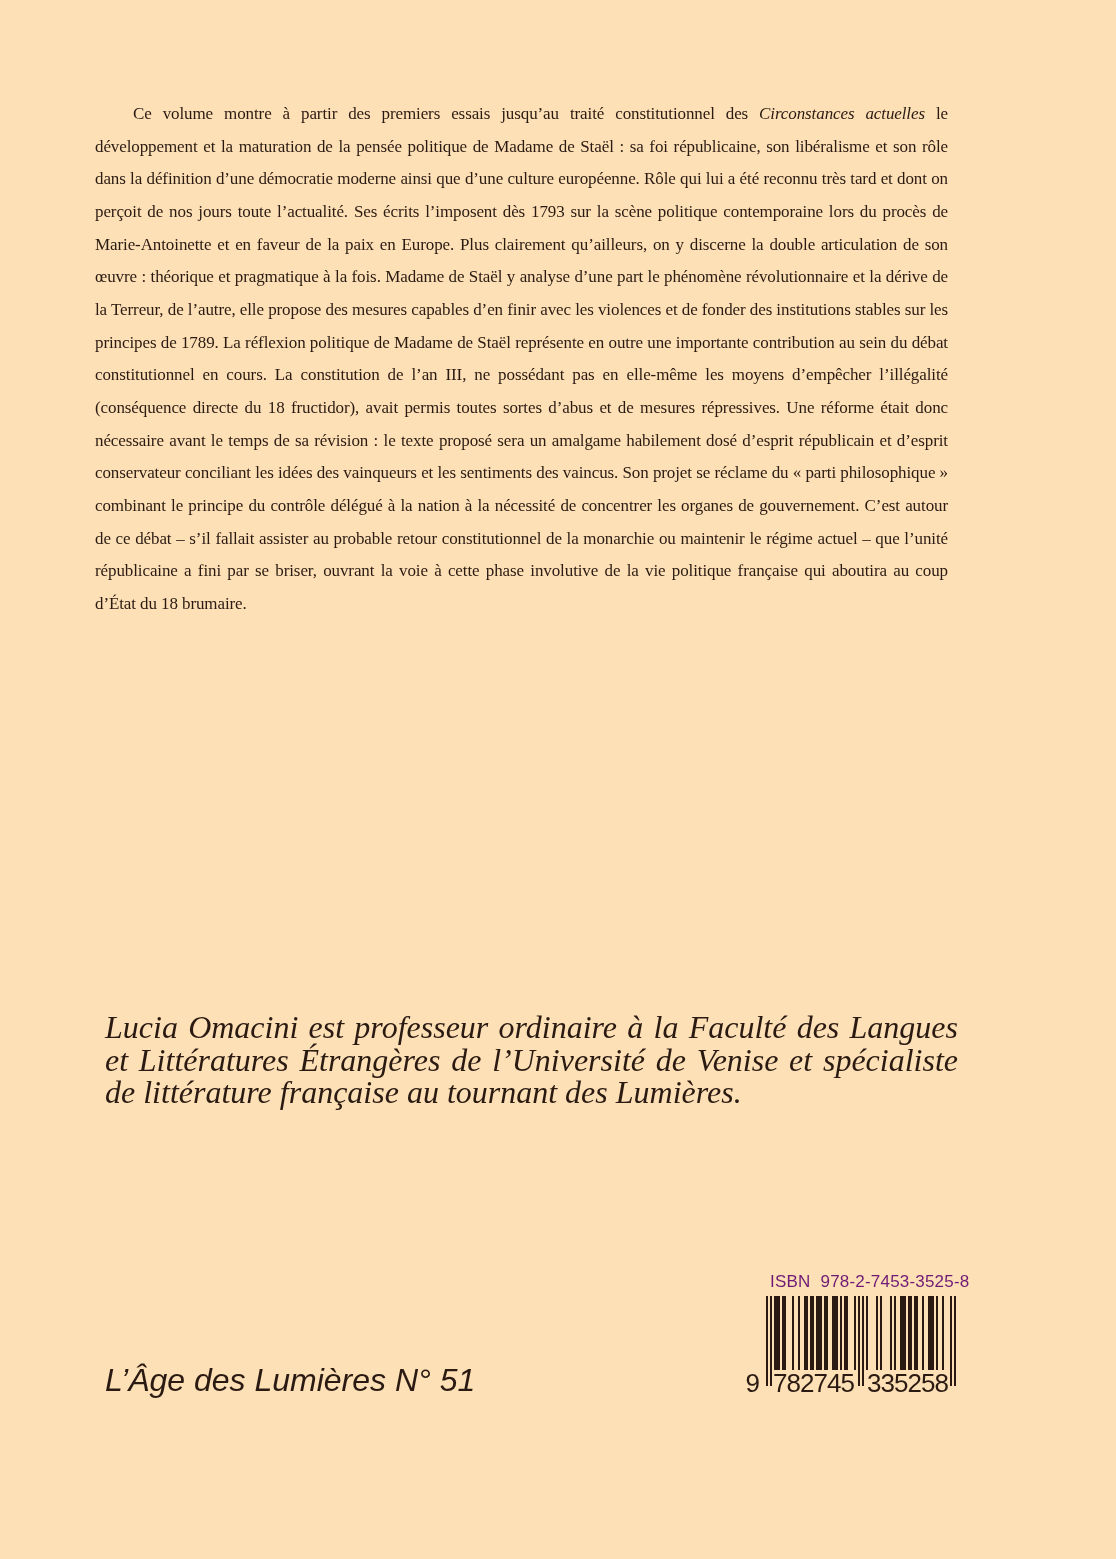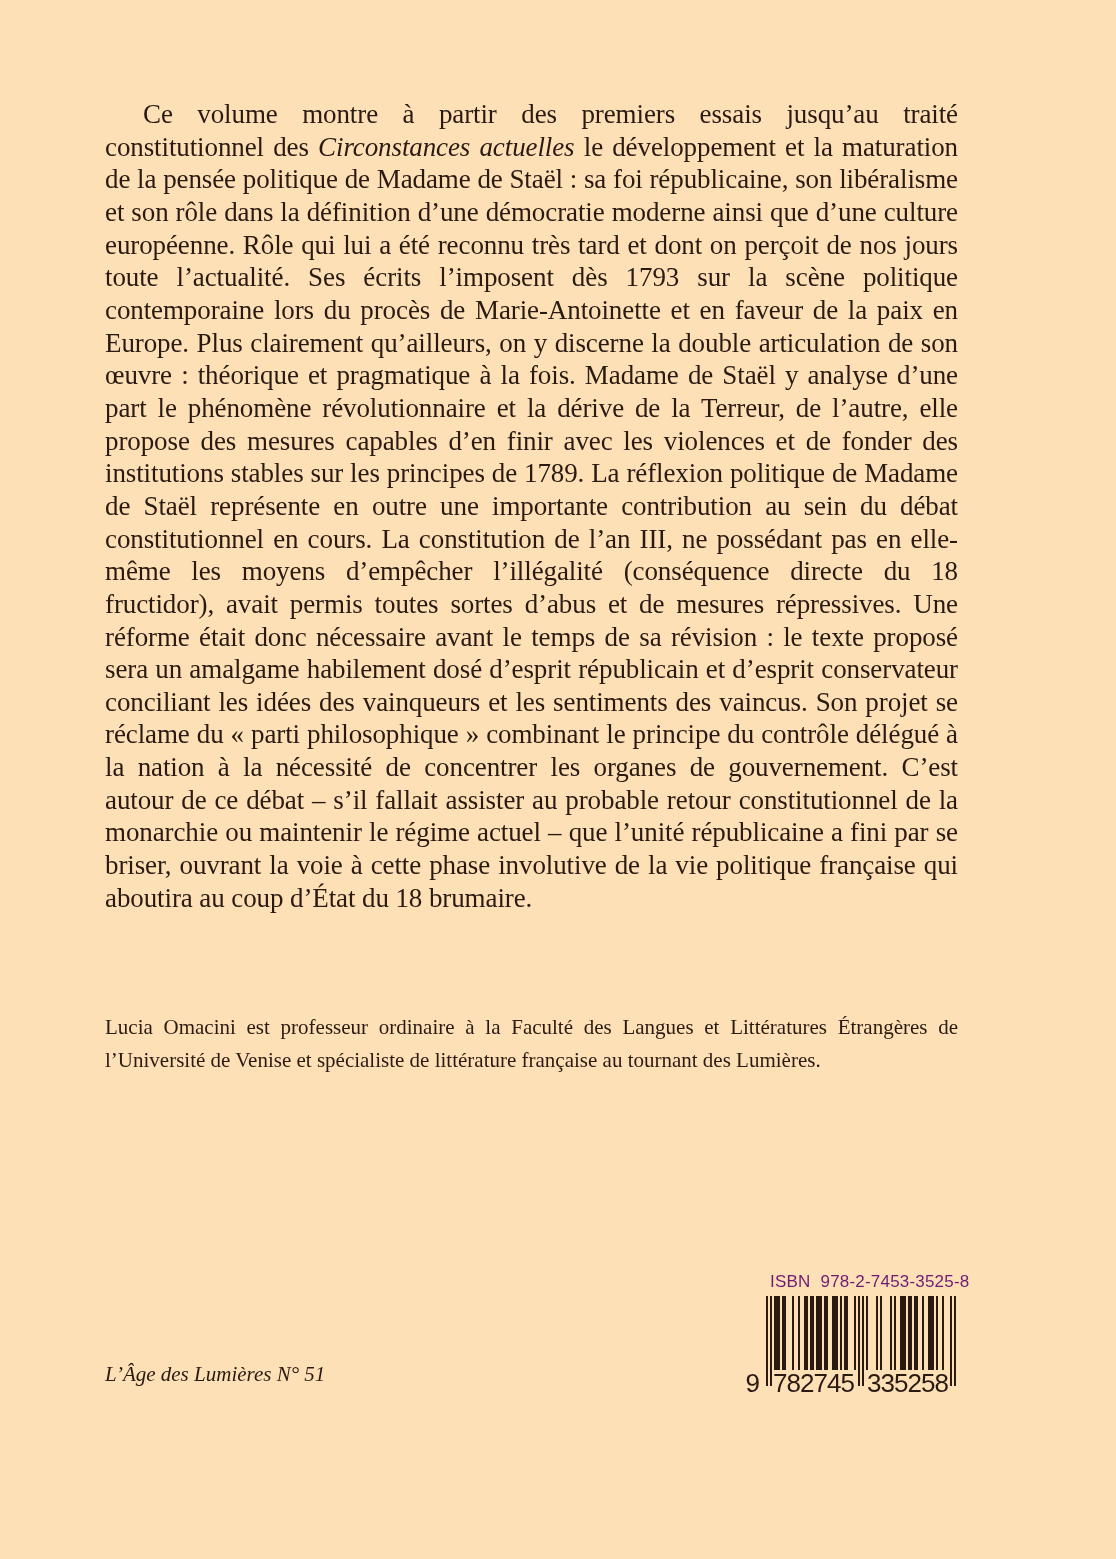--- a/index.html
+++ b/index.html
@@ -4,39 +4,40 @@
 <style>
   html, body { margin:0; padding:0; }
   body {
     width:1116px; height:1559px; overflow:hidden;
     background:#fde0b6;
     color:#2a1a12;
     font-family:"DejaVu Serif", "Liberation Serif", serif;
     position:relative;
   }
   .body-text {
-    position:absolute; left:105px; top:98px; width:853px;
+    position:absolute; left:95px; top:98px; width:853px;
     font-family:"Liberation Serif", serif;
-    font-size:27px; line-height:32.65px;
+    font-size:17px; line-height:32.65px;
     text-align:justify; hyphens:none;
     letter-spacing:-0.1px;
   }
   .body-text p { margin:0; text-indent:38px; }
   .body-text em { font-style:italic; }
   .author-bio {
     position:absolute; left:105px; top:1011px; width:853px;
     font-family:"Liberation Serif", serif;
-    font-size:21px; line-height:32.65px;
+    font-style:italic;
+    font-size:32px; line-height:32.65px;
     text-align:justify;
   }
   .author-bio p { margin:0; }
   .series {
     position:absolute; left:105px; top:1362px;
-    font-family:Liberation Serif, serif;
-    font-style:italic; font-size:21px;
+    font-family:Liberation Sans, sans-serif;
+    font-style:italic; font-size:32px;
   }
   .isbn-label {
     position:absolute; left:770px; top:1272px;
     font-family:"Liberation Sans", sans-serif;
     font-size:17px; letter-spacing:0.2px; color:#701a75;
   }
   .isbn-label .isbn-num { margin-left:10px; }
   .barcode {
     position:absolute; left:740px; top:1296px; width:230px; height:100px;
   }

